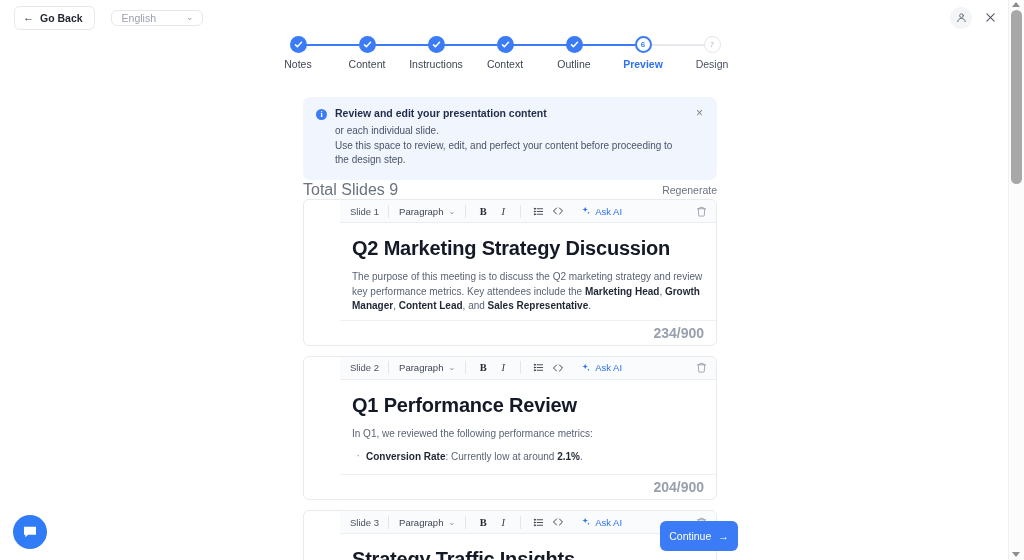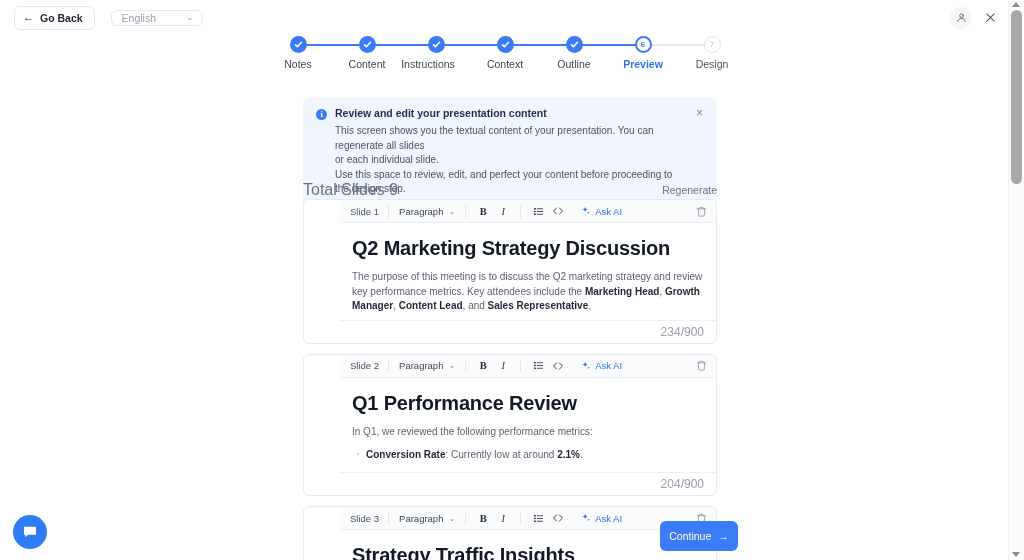--- a/index.html
+++ b/index.html
@@ -190,21 +190,21 @@
   }
   .slide-ul li::before {
     content: "·"; position: absolute; left: 4px; top: -2px;
     color: #9aa1ad; font-size: 13px;
   }
   .slide-ul li b { color: #1f2634; font-weight: 700; }
   .card-foot {
     border-top: 1px solid #eef0f3;
     padding: 4px 12px 4px 0;
     text-align: right;
-    font-size: 12px; color: #98a0ae;
+    font-size: 14px; color: #98a0ae; font-weight: bold;
   }
 
   
   .continue-btn {
     position: absolute; left: 660px; top: 521px;
     width: 78px; height: 30px;
     background: #3b7cf6; color: #fff;
     border: none; border-radius: 6px;
     display: flex; align-items: center; justify-content: center; gap: 7px;
     font-size: 10.5px; font-weight: 400;
@@ -287,21 +287,21 @@
         <svg class="chk" viewBox="0 0 24 24" fill="none" stroke="#fff" stroke-width="4" stroke-linecap="round" stroke-linejoin="round">
           <polyline points="4,13 9,18 20,6"></polyline>
         </svg>
       </div>
       <div class="step-label done" style="left: 77px;">Content</div>
       <div class="step-node done" style="left: 137.5px;">
         <svg class="chk" viewBox="0 0 24 24" fill="none" stroke="#fff" stroke-width="4" stroke-linecap="round" stroke-linejoin="round">
           <polyline points="4,13 9,18 20,6"></polyline>
         </svg>
       </div>
-      <div class="step-label done" style="left: 138px;">Instructions</div>
+      <div class="step-label done" style="left: 146px;">Instructions</div>
       <div class="step-node done" style="left: 206.5px;">
         <svg class="chk" viewBox="0 0 24 24" fill="none" stroke="#fff" stroke-width="4" stroke-linecap="round" stroke-linejoin="round">
           <polyline points="4,13 9,18 20,6"></polyline>
         </svg>
       </div>
       <div class="step-label done" style="left: 215px;">Context</div>
       <div class="step-node done" style="left: 275.5px;">
         <svg class="chk" viewBox="0 0 24 24" fill="none" stroke="#fff" stroke-width="4" stroke-linecap="round" stroke-linejoin="round">
           <polyline points="4,13 9,18 20,6"></polyline>
         </svg>
@@ -311,21 +311,20 @@
       <div class="step-label current" style="left: 353px;">Preview</div>
       <div class="step-node todo" style="left: 413.5px;">7</div>
       <div class="step-label todo" style="left: 422px;">Design</div>
     </div>
 </div>
 
 <div class="banner">
   <div class="banner-ico">i</div>
   <div class="banner-body">
     <div class="banner-title">Review and edit your presentation content</div>
-    <div class="banner-line">This screen shows you the textual content of your presentation. You can regenerate all slides</div>
     <div class="banner-line">or each individual slide.</div>
     <div class="banner-line">Use this space to review, edit, and perfect your content before proceeding to the design step.</div>
   </div>
   <div class="banner-close">×</div>
 </div>
 
 <div class="slides-head">
   <div class="total-slides">Total Slides 9</div>
   <div class="regenerate">Regenerate</div>
 </div>

